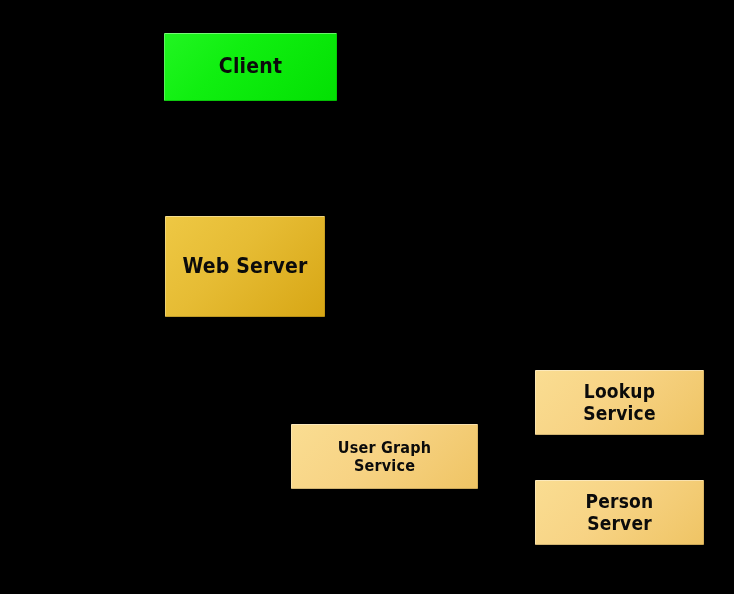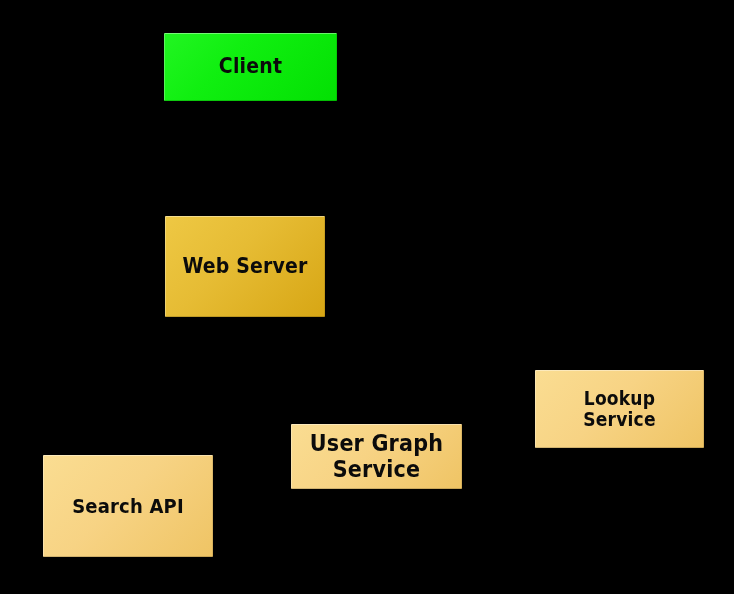--- a/index.html
+++ b/index.html
@@ -74,24 +74,25 @@
 </head>
 <body>
 
 <div id="canvas" style="width: 734px; height: 594px; background: rgb(0, 0, 0);">
     <div class="node fill-green" style="left: 157px; top: 33px; width: 173px; height: 68px; font-size: 21px;">
       <span class="label">Client</span>
     </div>
     <div class="node fill-gold" style="left: 158px; top: 216px; width: 160px; height: 101px; font-size: 21px;">
       <span class="label">Web Server</span>
     </div>
-    <div class="node fill-sand" style="left: 528px; top: 370px; width: 169px; height: 78px; font-size: 19px;">
+    <div class="node fill-sand" style="left: 528px; top: 370px; width: 169px; height: 65px; font-size: 19px;">
       <span class="label">Lookup
 Service</span>
     </div>
-    <div class="node fill-sand" style="left: 284px; top: 424px; width: 171px; height: 65px; font-size: 23px; text-align: center;">
+    <div class="node fill-sand" style="left: 284px; top: 424px; width: 187px; height: 65px; font-size: 16px; text-align: center;">
       <span class="label">User Graph
 Service</span>
     </div>
-    <div class="node fill-sand" style="left: 36px; top: 455px; width: 170px; height: 102px; font-size: 20px;">
-      <span class="label">Search API</span>
+    <div class="node fill-sand" style="left: 528px; top: 480px; width: 169px; height: 65px; font-size: 19px;">
+      <span class="label">Person
+Server</span>
     </div>
   </div>
 
 </body></html>

